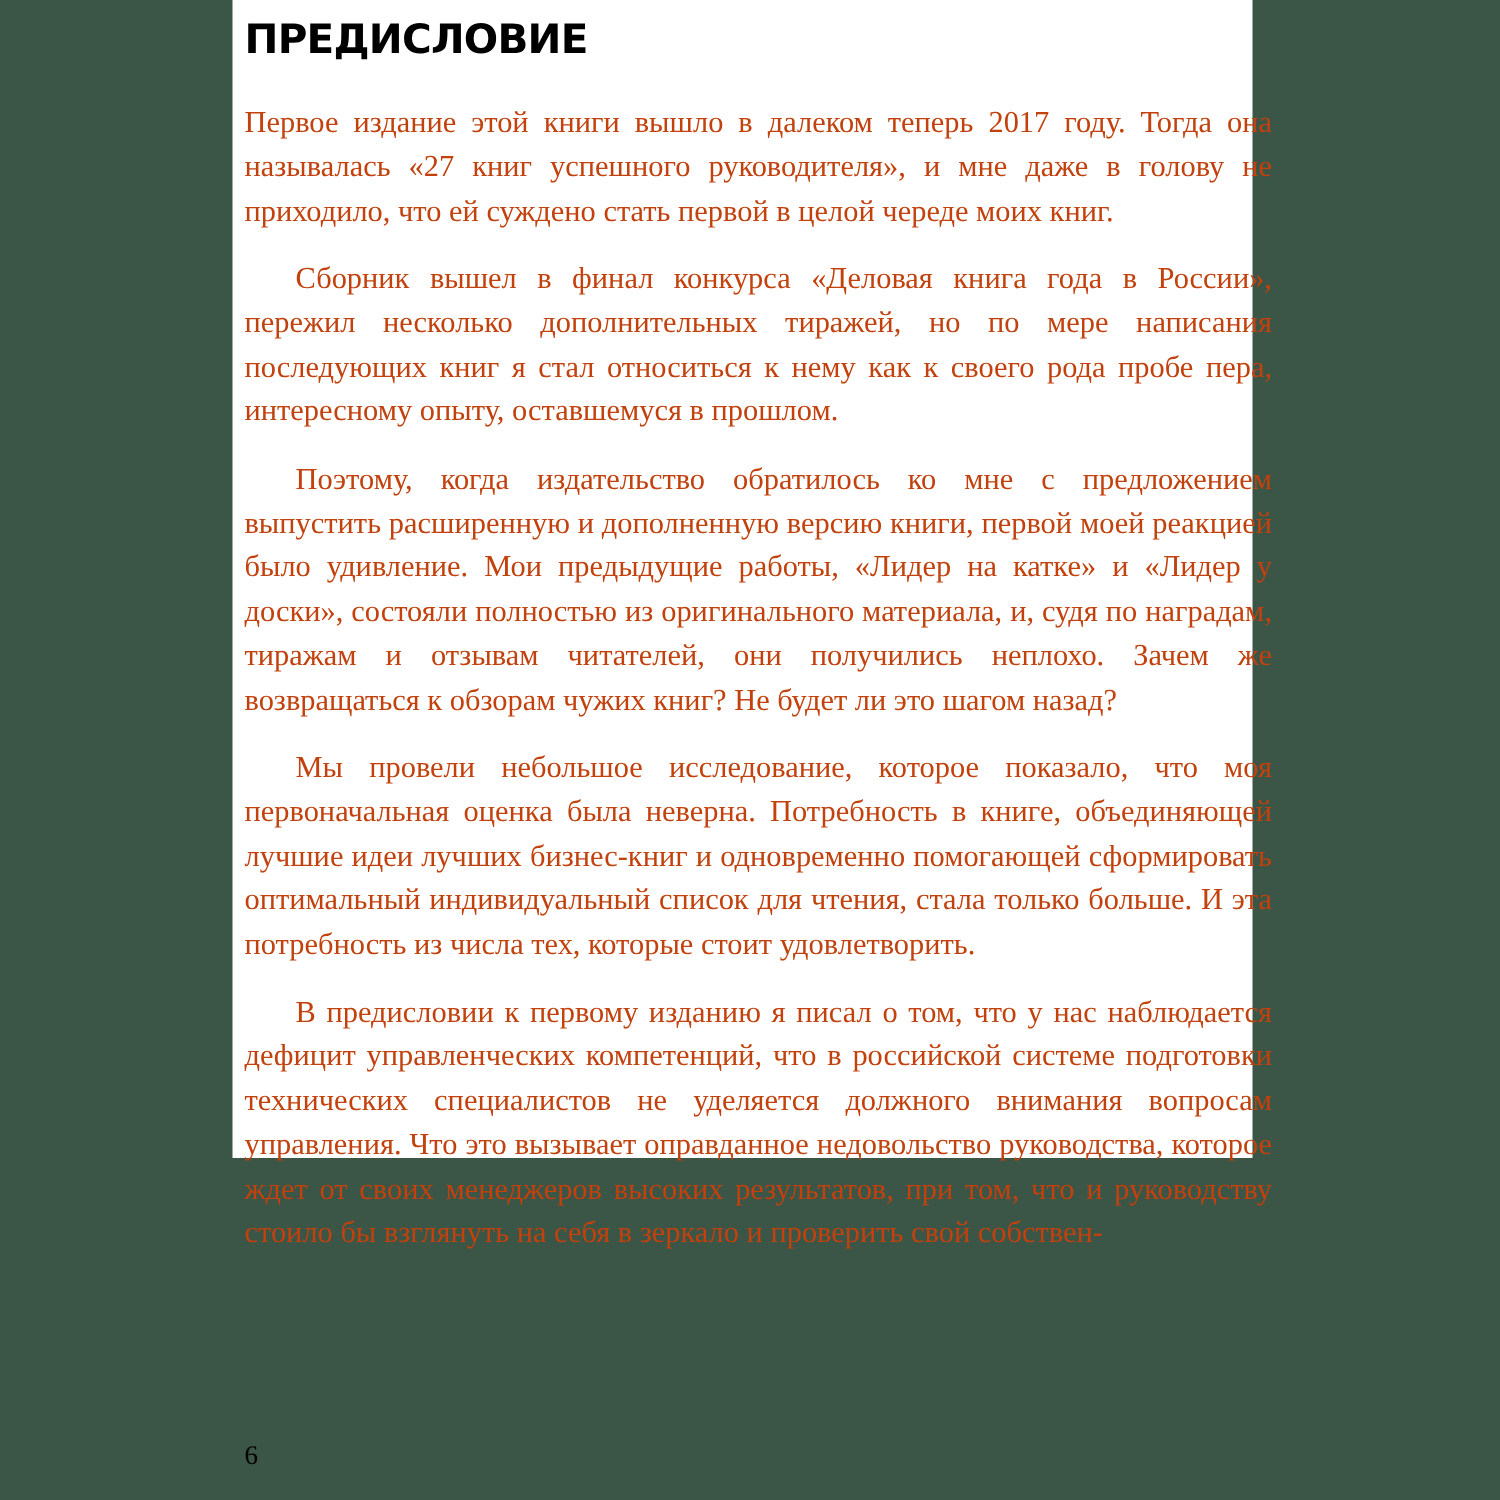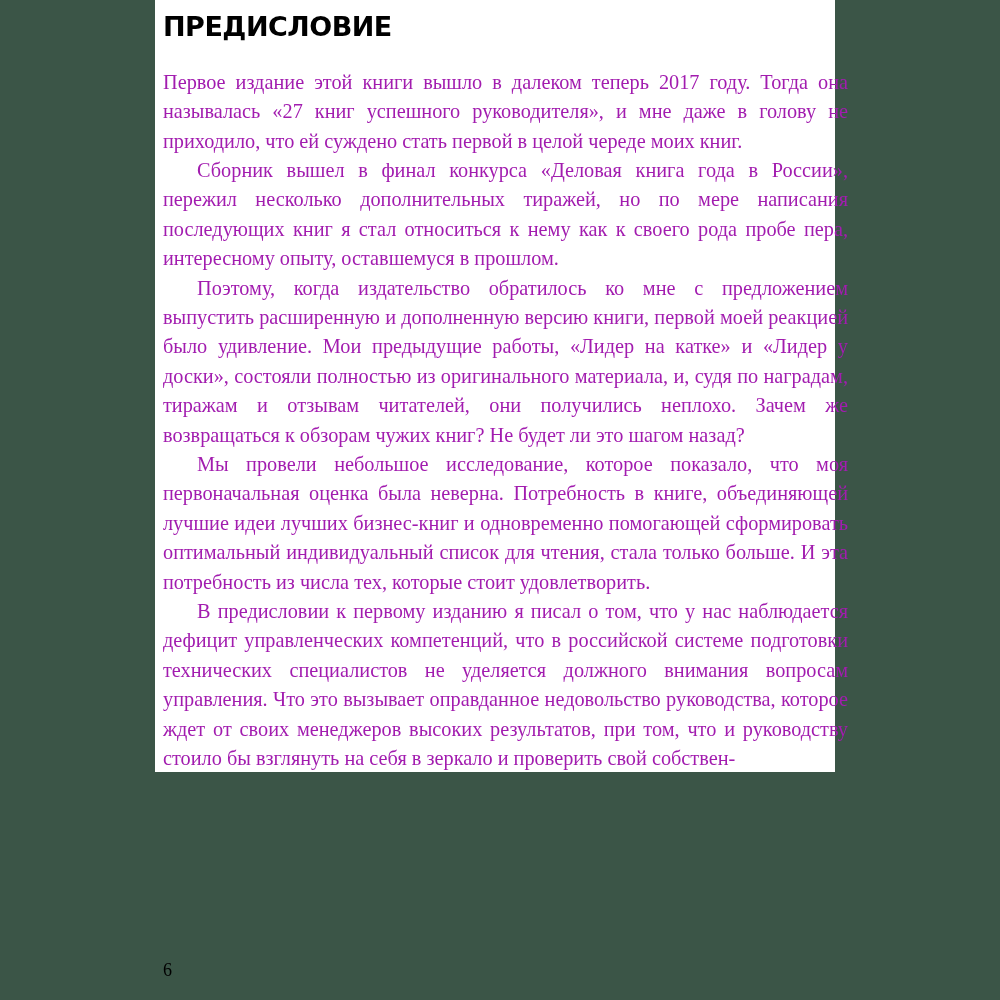--- a/index.html
+++ b/index.html
@@ -36,28 +36,29 @@
     letter-spacing: -0.5px;
     color: #000000;
     margin: 0 0 26px 0;
     line-height: 1.1;
     white-space: nowrap;
   }
   .para {
     font-family: "Liberation Serif", serif;
     font-size: 20.3px;
     line-height: 29.4px;
-    color: #a21caf;
+    color: #c2410c;
     text-align: justify;
     text-justify: inter-word;
     margin: 0;
     hyphens: manual;
   }
   .para.indent {
     text-indent: 34px;
+    margin-top: 16px;
   }
   .page-number {
     position: absolute;
     left: 0px;
     top: 948px;
     font-family: "Liberation Serif", serif;
     font-size: 18px;
     color: #000000;
   }
 </style>

